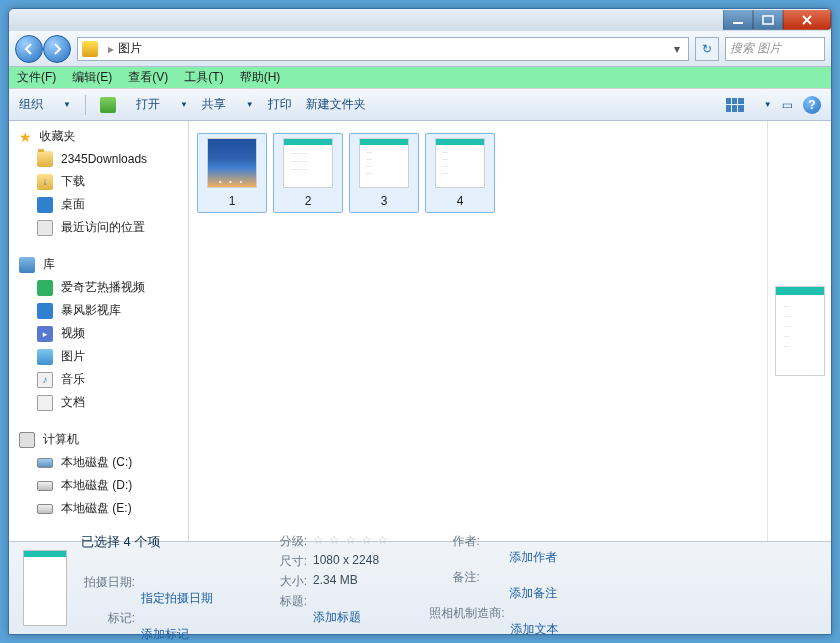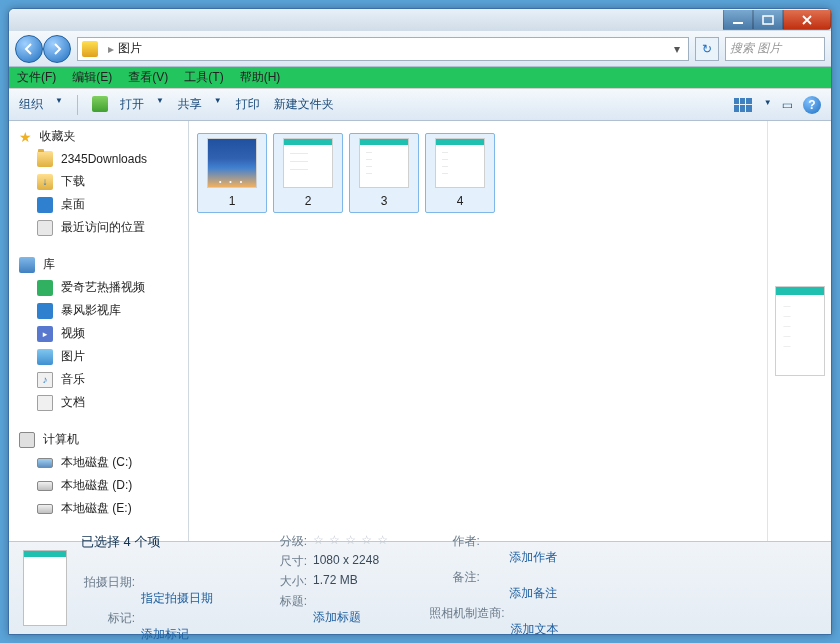--- a/index.html
+++ b/index.html
@@ -15,24 +15,24 @@
 .navbtns { display: flex; }
 .navbtn { width: 28px; height: 28px; border-radius: 50%; background: radial-gradient(circle at 35% 30%, #a0d0ff, #2070c0); border: 1px solid #2060a0; display: flex; align-items: center; justify-content: center; }
 .navbtn svg { width: 14px; height: 14px; fill: #fff; }
 .addrbar { flex: 1; height: 24px; background: #fff; border: 1px solid #a0b0c0; display: flex; align-items: center; padding: 0 4px; }
 .addrbar .pic-icon { width: 16px; height: 16px; background: linear-gradient(#ffe050, #e0a020); border-radius: 2px; margin-right: 6px; }
 .addrbar .sep { color: #888; margin: 0 4px; }
 .addrbar span.path { color: #222; }
 .addrbar-funnel { margin-left: auto; margin-right: 4px; color: #555; }
 .refresh { width: 24px; height: 24px; border: 1px solid #a0b0c0; background: #eaf2fa; display: flex; align-items: center; justify-content: center; color: #2070c0; }
 .searchbox { width: 100px; height: 24px; background: #fff; border: 1px solid #a0b0c0; display: flex; align-items: center; padding: 0 4px; color: #999; font-style: italic; }
-.menubar { height: 22px; background: #22c55e; display: flex; align-items: center; padding: 0 8px; gap: 16px; border-bottom: 1px solid #d0d0d0; }
+.menubar { height: 22px; background: #86efac; display: flex; align-items: center; padding: 0 8px; gap: 16px; border-bottom: 1px solid #d0d0d0; }
 .menubar span { color: #222; }
 .toolbar { height: 32px; background: linear-gradient(#f4f8fc, #dce8f4); display: flex; align-items: center; padding: 0 10px; gap: 14px; border-bottom: 1px solid #b0c0d0; }
-.toolbar .tbitem { color: #1a4a7a; display: flex; align-items: flex-start; gap: 12px; }
+.toolbar .tbitem { color: #1a4a7a; display: flex; align-items: center; gap: 20px; }
 .toolbar .tbitem .caret { font-size: 8px; color: #1a4a7a; }
 .toolbar .tbsplit { width: 1px; height: 20px; background: #b0c0d0; }
 .toolbar .openicon { width: 16px; height: 16px; background: linear-gradient(#80d060, #40a030); border-radius: 2px; }
 .toolbar .right { margin-left: auto; display: flex; align-items: center; gap: 10px; }
 .toolbar .viewicon { width: 18px; height: 14px; display: grid; grid-template-columns: 1fr 1fr 1fr; grid-template-rows: 1fr 1fr; gap: 1px; }
 .toolbar .viewicon div { background: #4080c0; }
 .toolbar .help { width: 18px; height: 18px; border-radius: 50%; background: radial-gradient(circle at 35% 30%, #80c0ff, #2070c0); color: #fff; display: flex; align-items: center; justify-content: center; font-weight: bold; }
 .body { flex: 1; display: flex; overflow: hidden; border-bottom: 1px solid #c0c8d0; }
 .sidebar { width: 180px; background: #fff; border-right: 1px solid #d0d8e0; overflow-y: auto; padding: 4px 0; }
 .sidegroup { margin-bottom: 14px; }
@@ -308,21 +308,21 @@
         <div class="drow">
             <span class="dlbl">分级:</span>
             <span class="stars">☆ ☆ ☆ ☆ ☆</span>
           </div>
         <div class="drow">
             <span class="dlbl">尺寸:</span>
             <span class="dval">1080 x 2248</span>
           </div>
         <div class="drow">
             <span class="dlbl">大小:</span>
-            <span class="dval">1.72 MB</span>
+            <span class="dval">2.34 MB</span>
           </div>
         <div class="drow">
             <span class="dlbl">标题:</span>
             <span class="dval link">添加标题</span>
           </div>
       </div>
       <div class="dcol">
         <div class="drow">
             <span class="dlbl2">作者:</span>
             <span class="dval link">添加作者</span>

